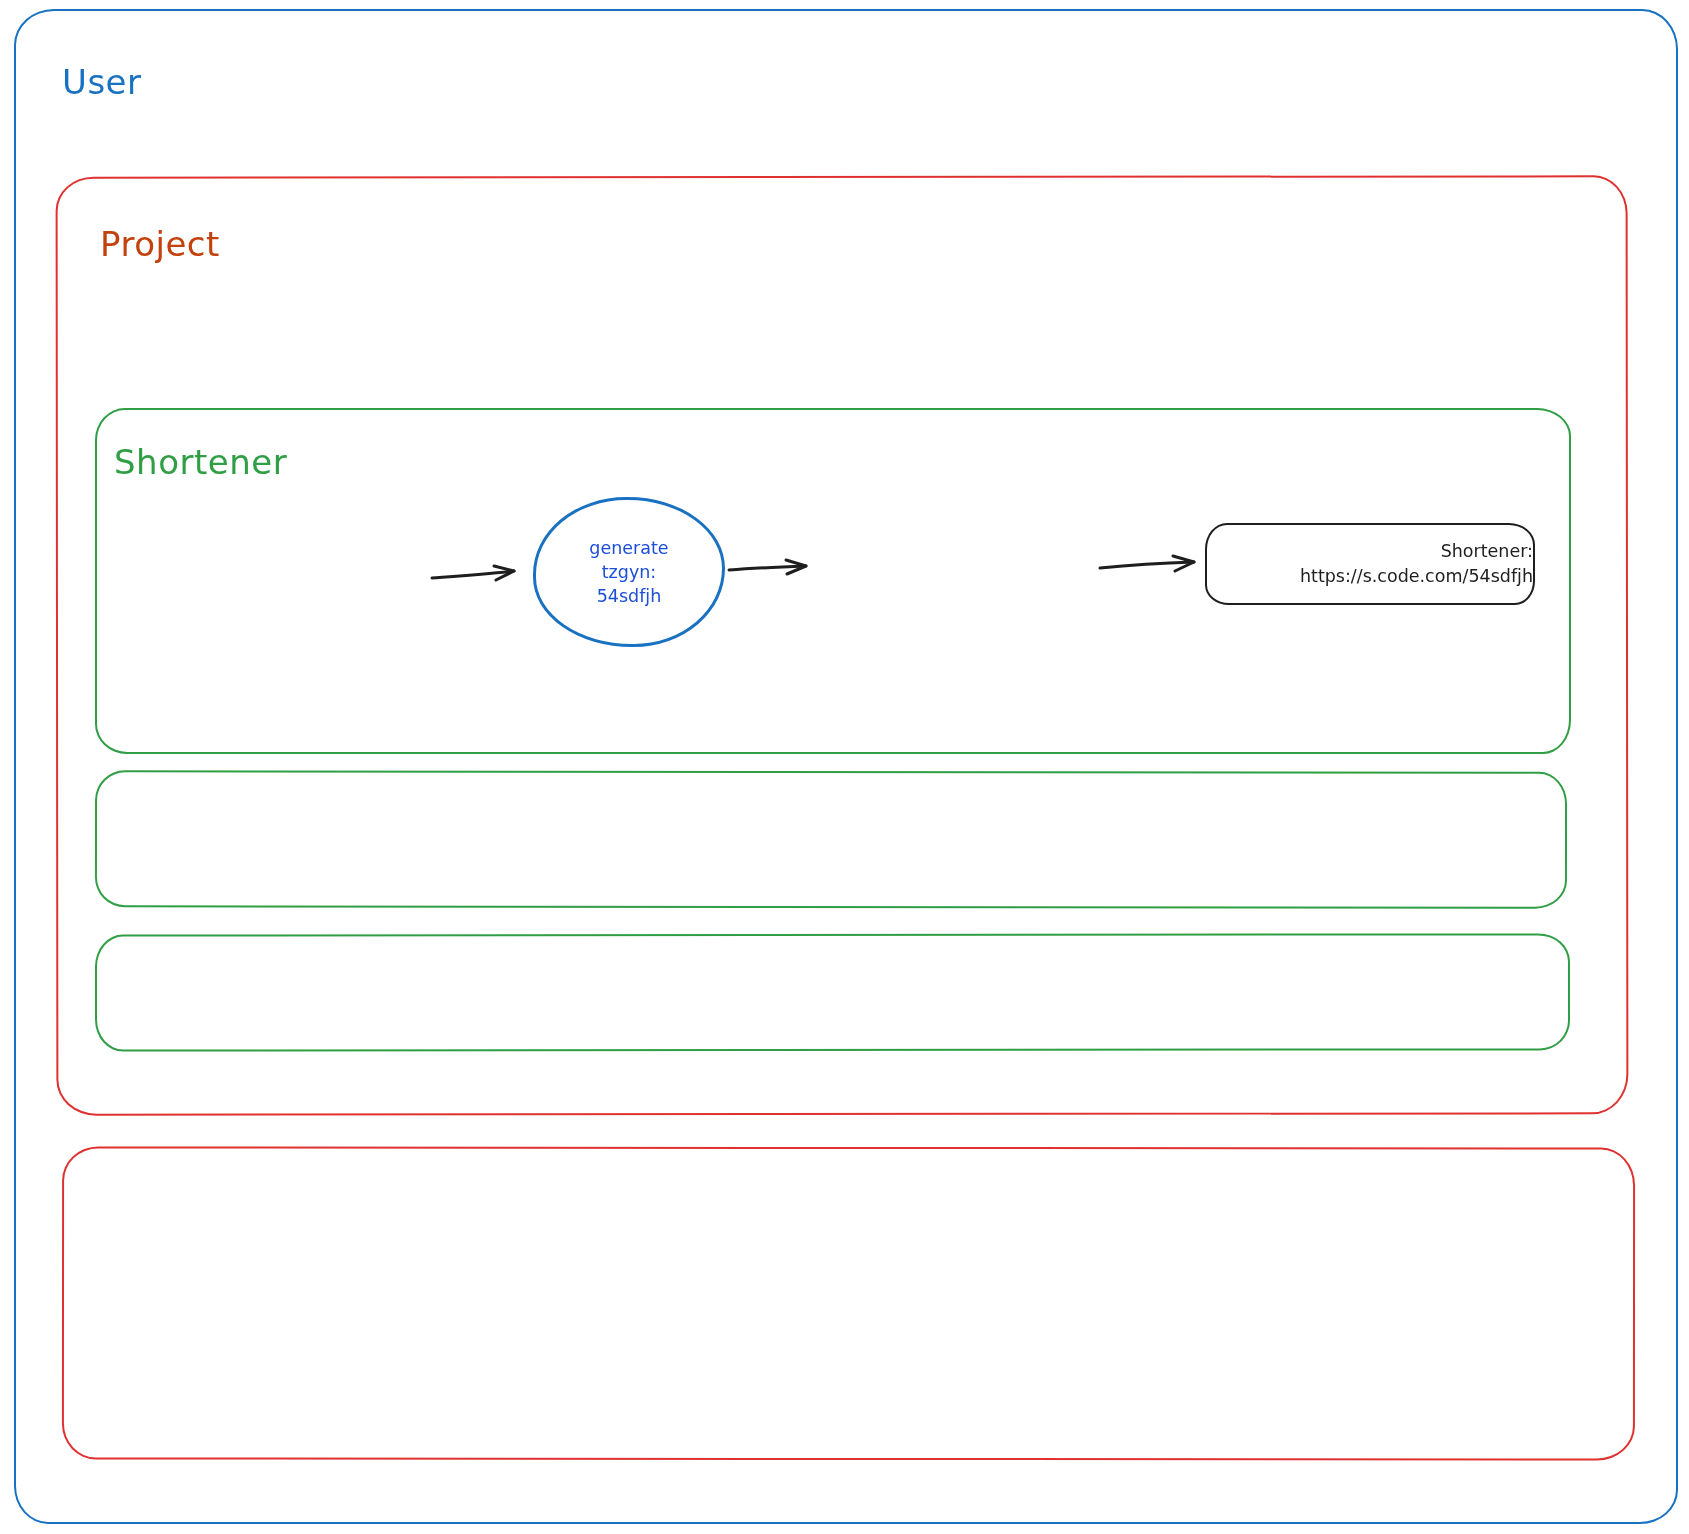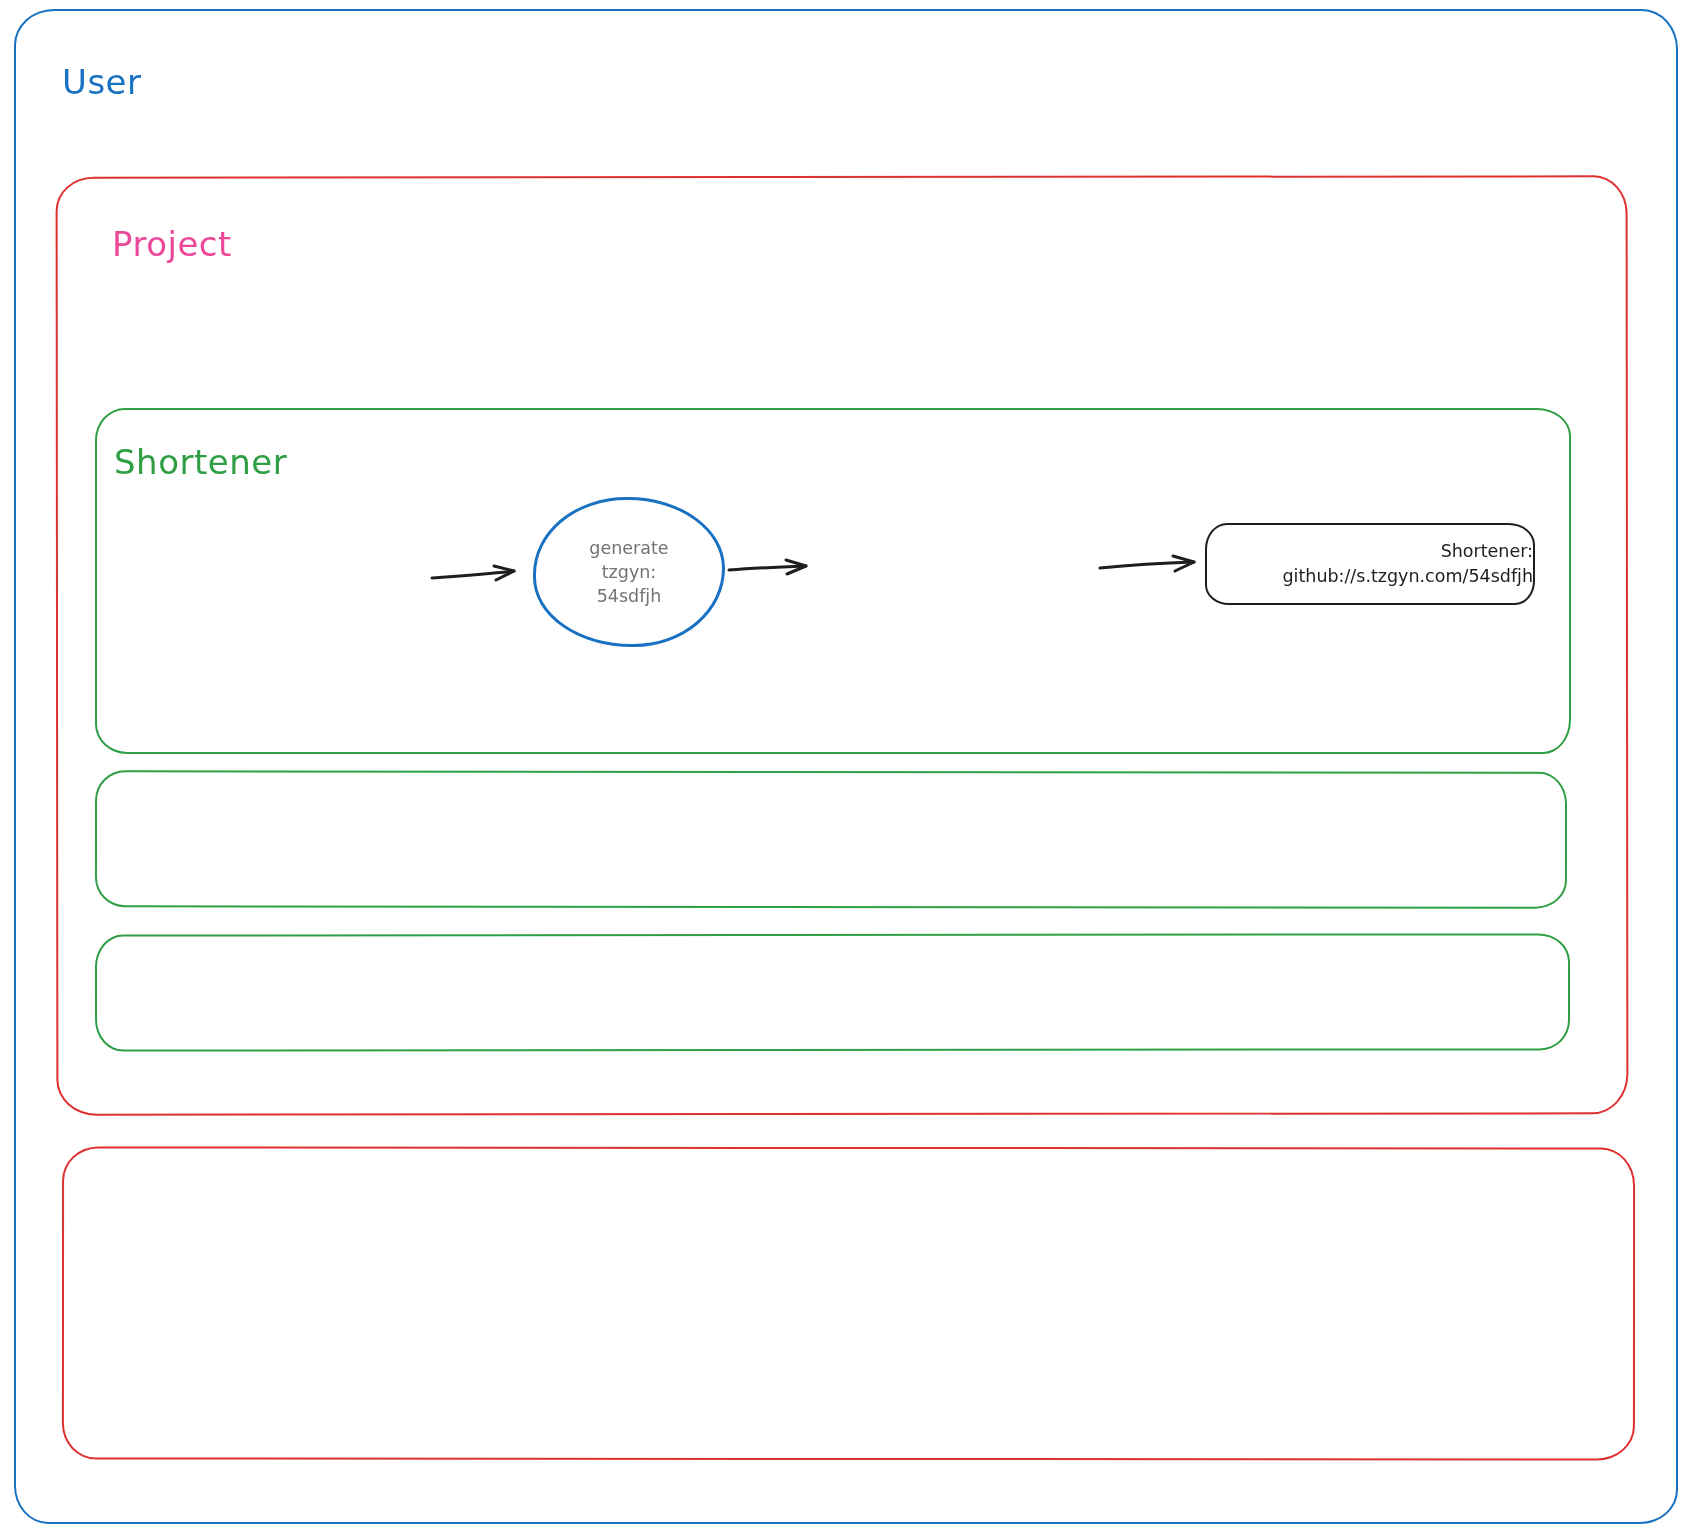--- a/index.html
+++ b/index.html
@@ -59,21 +59,21 @@
 
   
   .sec-label {
     position: absolute;
     font-size: 34px;
     font-weight: 500;
     letter-spacing: 0.5px;
     white-space: nowrap;
   }
   .sec-label.user-label   { left: 62px;  top: 62px;  color: #1971c2; }
-  .sec-label.project-label{ left: 112px; top: 224px; color: #ec4899; }
+  .sec-label.project-label{ left: 100px; top: 224px; color: #c2410c; }
   .sec-label.shortener-label{ left: 114px; top: 442px; color: #2f9e44; }
 
   
   .node {
     position: absolute;
     box-sizing: border-box;
     display: flex;
     flex-direction: column;
     align-items: center;
     justify-content: center;
@@ -87,21 +87,21 @@
     border: 2.5px solid #1e1e1e;
     border-radius: 24px 20px 22px 26px / 22px 26px 20px 24px;
     color: #1e1e1e;
     font-size: 17.5px;
     line-height: 25px;
   }
   .node.circle-node {
     left: 533px; top: 497px; width: 192px; height: 150px;
     border: 3px solid #1971c2;
     border-radius: 49% 51% 48% 52% / 52% 48% 53% 47%;
-    color: #737373;
+    color: #1d4ed8;
     font-size: 17.5px;
     line-height: 24px;
   }
   .node.ellipse-node {
     left: 819px; top: 497px; width: 276px; height: 146px;
     border: 3.5px solid #1971c2;
     border-radius: 50% 50% 49% 51% / 52% 50% 48% 50%;
     color: #1971c2;
     font-size: 18px;
     line-height: 27px;
@@ -163,16 +163,16 @@
   </svg>
 
 
   <svg class="arrow a3" width="110" height="34">
     <path d="M 4 22 C 34 19, 66 17, 98 16"></path>
     <path d="M 98 16 L 77 10 M 98 16 L 79 25"></path>
   </svg>
 
   <div class="node result-node">
     <span>Shortener:</span>
-    <span>github://s.tzgyn.com/54sdfjh</span>
+    <span>https://s.code.com/54sdfjh</span>
   </div>
 
 </div>
 
 </body></html>

